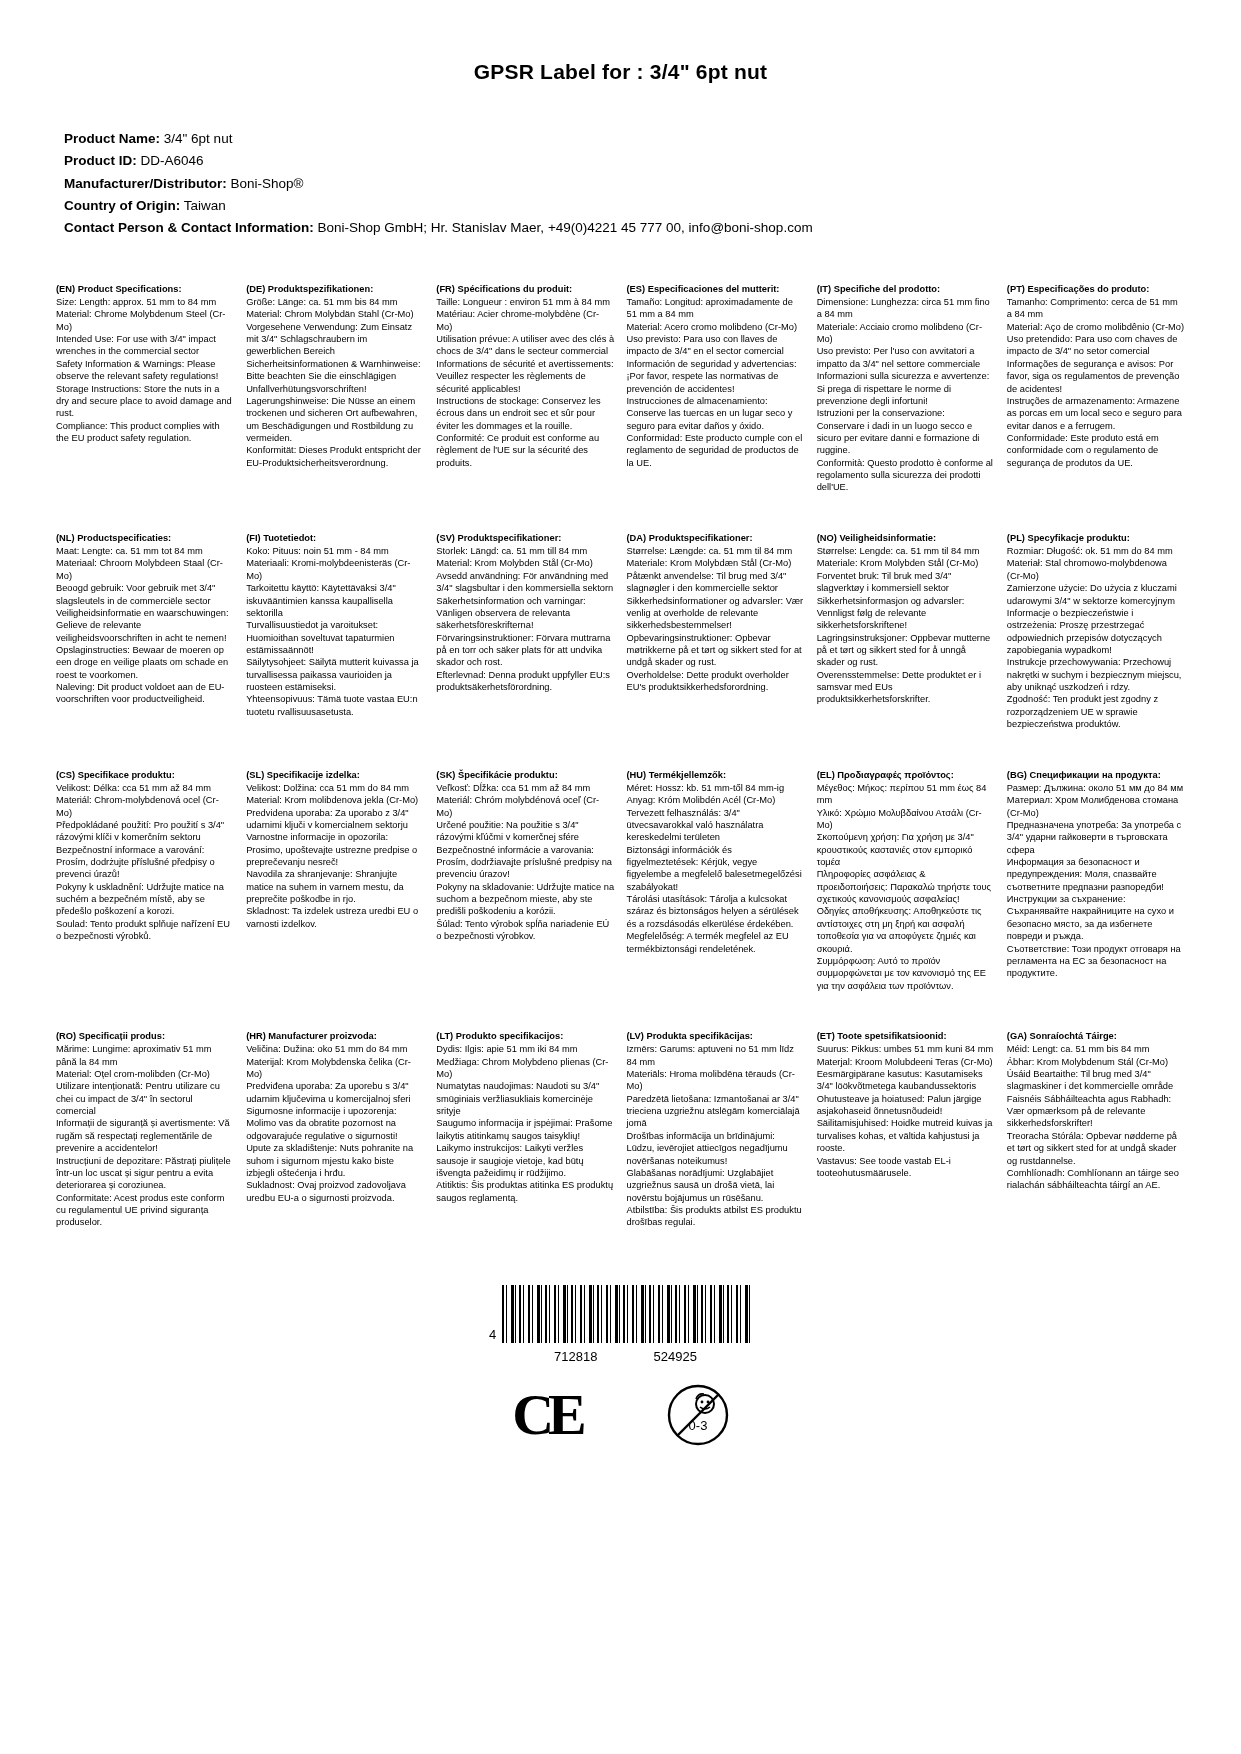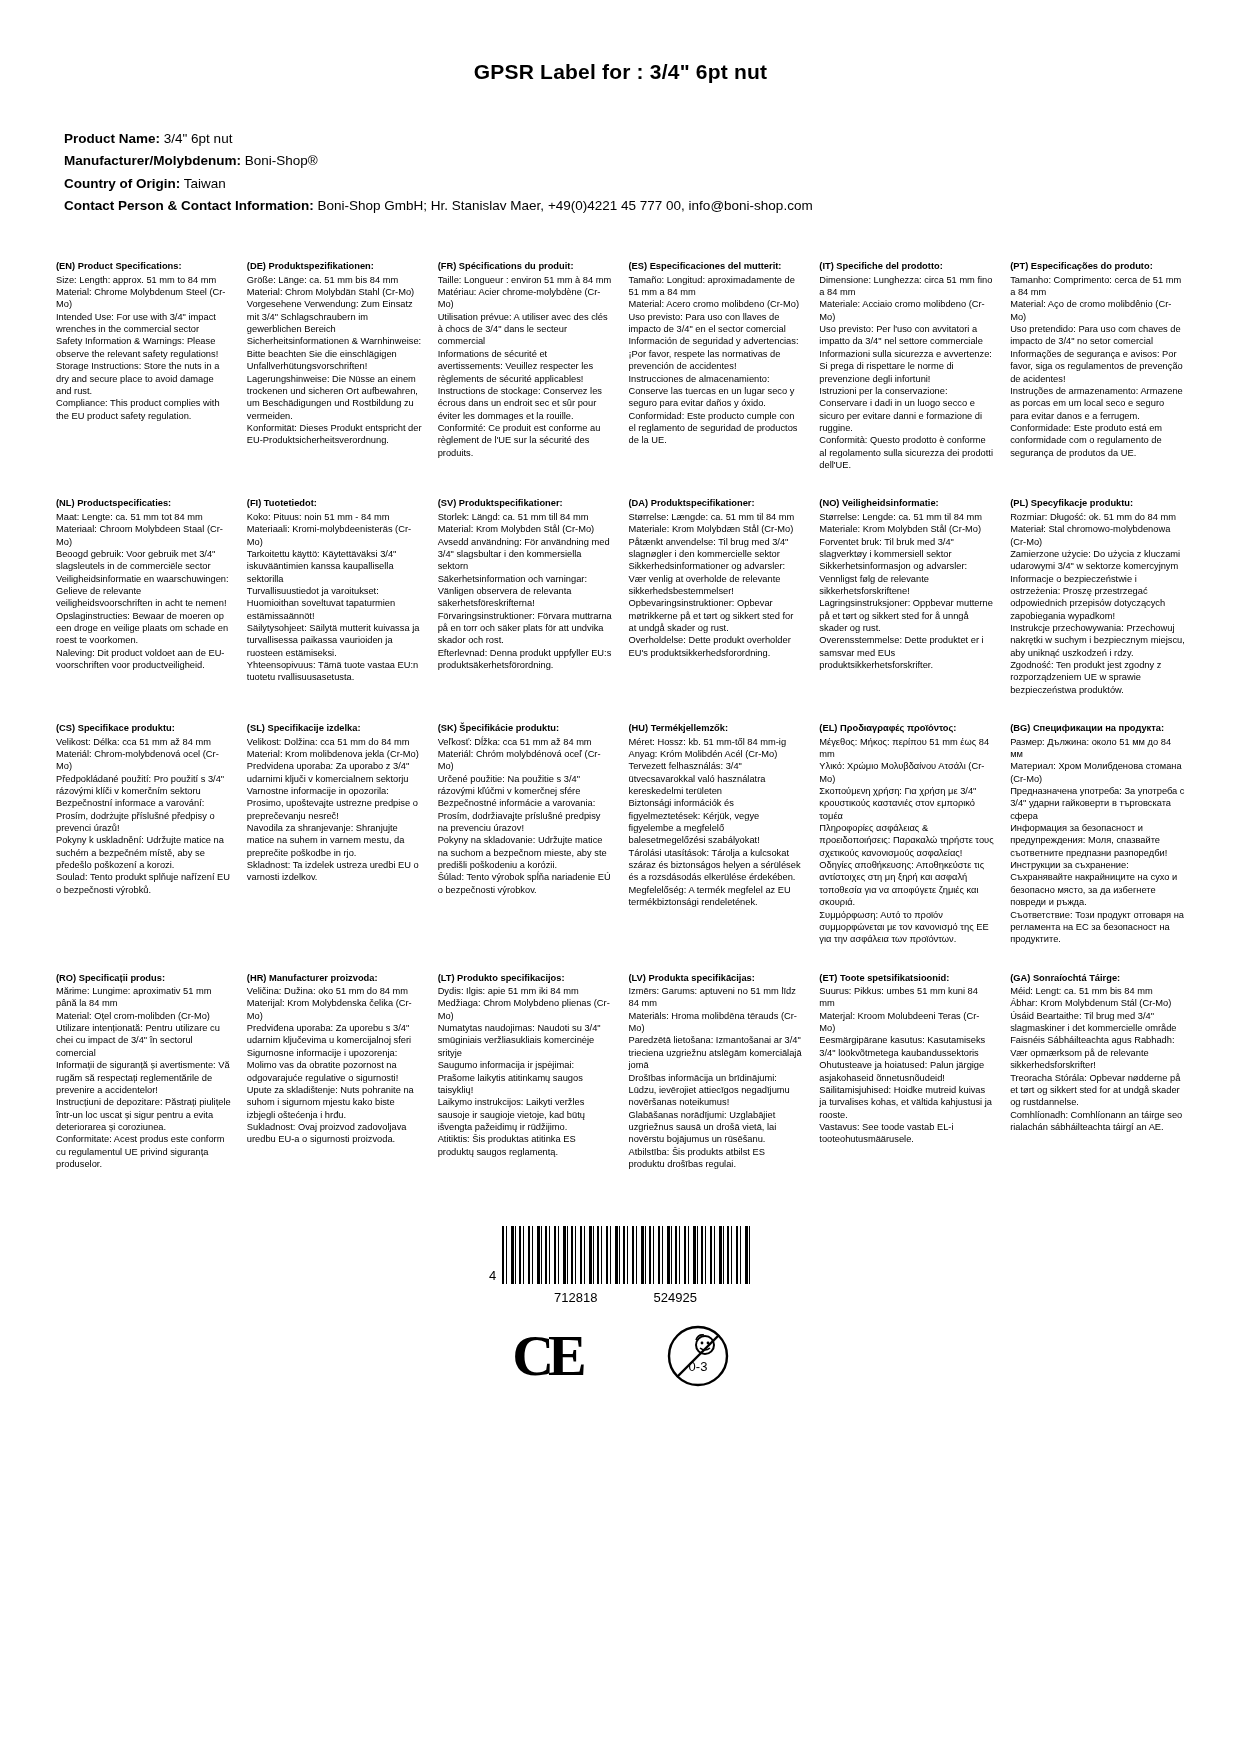--- a/index.html
+++ b/index.html
@@ -45,20 +45,21 @@
   }
   .meta-value.bold {
     font-weight: normal;
   }
   .lang-grid {
     display: grid;
     grid-template-columns: repeat(6, 1fr);
     column-gap: 16px;
     row-gap: 0px;
     margin-top: 6px;
+    gap: 12px;
   }
   .lang-cell {
     font-size: 9.3px;
     line-height: 1.33;
     padding-bottom: 26px;
     break-inside: avoid;
   }
   .lang-head {
     font-weight: bold;
     display: block;
@@ -136,21 +137,25 @@
 <div class="page">
 
   <h1 class="doc-title">GPSR Label for : 3/4" 6pt nut</h1>
 
   <div class="meta-block">
     <div class="meta-row">
       <span class="meta-label">Product Name:</span>
       <span class="meta-value">3/4" 6pt nut</span>
     </div>
     <div class="meta-row">
-      <span class="meta-label">Manufacturer/Molybdenum:</span>
+      <span class="meta-label">Product ID:</span>
+      <span class="meta-value">DD-A6046</span>
+    </div>
+    <div class="meta-row">
+      <span class="meta-label">Manufacturer/Distributor:</span>
       <span class="meta-value bold">Boni-Shop®</span>
     </div>
     <div class="meta-row">
       <span class="meta-label">Country of Origin:</span>
       <span class="meta-value">Taiwan</span>
     </div>
     <div class="meta-row">
       <span class="meta-label">Contact Person &amp; Contact Information:</span>
       <span class="meta-value">Boni-Shop GmbH; Hr. Stanislav Maer, +49(0)4221 45 777 00, info@boni-shop.com</span>
     </div>

